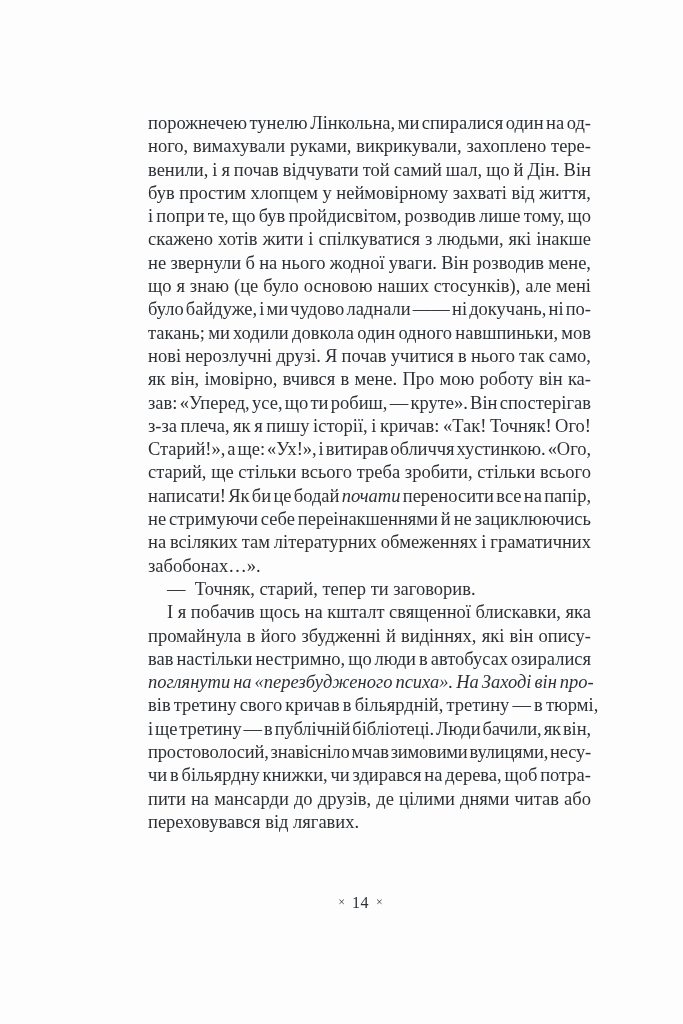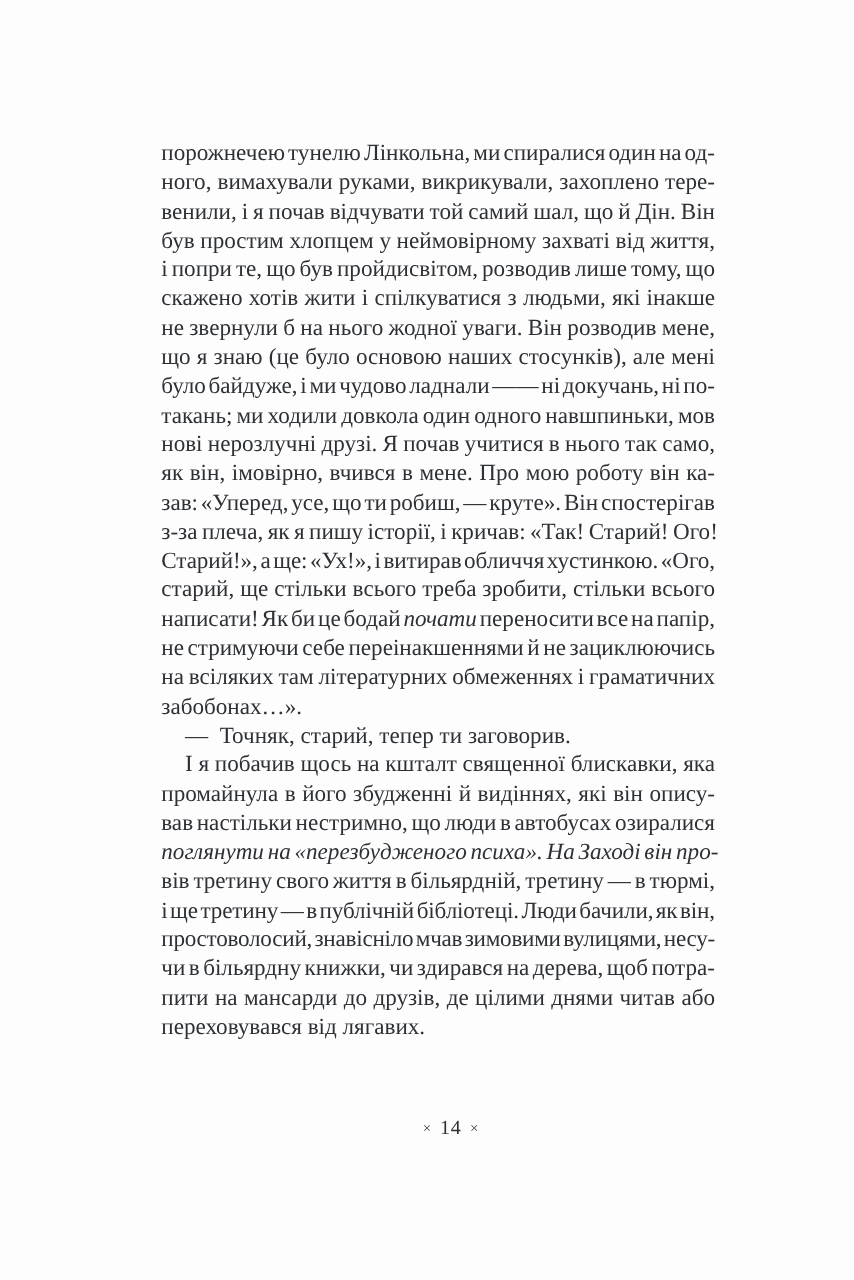--- a/index.html
+++ b/index.html
@@ -11,21 +11,21 @@
     position: relative;
     width: 683px;
     height: 1024px;
     background: #fdfdfd;
     font-family: "Liberation Serif", "DejaVu Serif", serif;
     color: #2d3135;
     overflow: hidden;
   }
   .text-block {
     position: absolute;
-    left: 129px;
+    left: 148px;
     top: 112px;
     width: 443px;
   }
   .line {
     height: 23.3px;
     line-height: 23.3px;
     font-size: 18.5px;
     white-space: pre;
     overflow: visible;
   }
@@ -65,33 +65,33 @@
       <div class="line" style="word-spacing: -0.0915179px;"><span><span>був простим хлопцем у неймовірному захваті від життя,</span></span></div>
       <div class="line" style="word-spacing: -1.39931px;"><span><span>і попри те, що був пройдисвітом, розводив лише тому, що</span></span></div>
       <div class="line" style="word-spacing: 0.427734px;"><span><span>скажено хотів жити і спілкуватися з людьми, які інакше</span></span></div>
       <div class="line" style="word-spacing: -0.347222px;"><span><span>не звернули б на нього жодної уваги. Він розводив мене,</span></span></div>
       <div class="line" style="word-spacing: 0.295139px;"><span><span>що я знаю (це було основою наших стосунків), але мені</span></span></div>
       <div class="line" style="word-spacing: -2.4625px;"><span><span>було байдуже, і ми чудово ладнали —— ні докучань, ні по-</span></span></div>
       <div class="line" style="word-spacing: -1.36161px;"><span><span>такань; ми ходили довкола один одного навшпиньки, мов</span></span></div>
       <div class="line" style="word-spacing: -0.444444px;"><span><span>нові нерозлучні друзі. Я почав учитися в нього так само,</span></span></div>
       <div class="line" style="word-spacing: 0.6375px;"><span><span>як він, імовірно, вчився в мене. Про мою роботу він ка-</span></span></div>
       <div class="line" style="word-spacing: -2.37153px;"><span><span>зав: «Уперед, усе, що ти робиш, — круте». Він спостерігав</span></span></div>
-      <div class="line" style="word-spacing: -1.07344px;"><span><span>з-за плеча, як я пишу історії, і кричав: «Так! Старий! Ого!</span></span></div>
+      <div class="line" style="word-spacing: -1.07344px;"><span><span>з-за плеча, як я пишу історії, і кричав: «Так! Точняк! Ого!</span></span></div>
       <div class="line" style="letter-spacing: -0.0518092px; word-spacing: -2.5px;"><span><span>Старий!», а ще: «Ух!», і витирав обличчя хустинкою. «Ого,</span></span></div>
       <div class="line" style="word-spacing: 0.118304px;"><span><span>старий, ще стільки всього треба зробити, стільки всього</span></span></div>
       <div class="line" style="word-spacing: -2.35417px;"><span><span>написати! Як би це бодай </span><span class="it">почати</span><span> переносити все на папір,</span></span></div>
       <div class="line" style="word-spacing: -1.72917px;"><span><span>не стримуючи себе переінакшеннями й не зациклюючись</span></span></div>
       <div class="line" style="word-spacing: -0.757812px;"><span><span>на всіляких там літературних обмеженнях і граматичних</span></span></div>
       <div class="line"><span><span>забобонах…».</span></span></div>
       <div class="line indent"><span><span>— Точняк, старий, тепер ти заговорив.</span></span></div>
       <div class="line indent" style="word-spacing: -0.0429688px;"><span><span>І я побачив щось на кшталт священної блискавки, яка</span></span></div>
       <div class="line" style="word-spacing: 0.611328px;"><span><span>промайнула в його збудженні й видіннях, які він опису-</span></span></div>
       <div class="line" style="word-spacing: -1.66741px;"><span><span>вав настільки нестримно, що люди в автобусах озиралися</span></span></div>
       <div class="line" style="word-spacing: -1.61607px; font-style: italic;"><span><span>поглянути на «перезбудженого психа». На Заході він про-</span></span></div>
-      <div class="line" style="word-spacing: -1.51736px;"><span><span>вів третину свого життя в більярдній, третину — в тюрмі,</span></span></div>
+      <div class="line" style="word-spacing: -1.51736px;"><span><span>вів третину свого кричав в більярдній, третину — в тюрмі,</span></span></div>
       <div class="line" style="letter-spacing: -0.0982521px; word-spacing: -2.5px;"><span><span>і ще третину — в публічній бібліотеці. Люди бачили, як він,</span></span></div>
       <div class="line" style="letter-spacing: -0.193466px; word-spacing: -2.5px;"><span><span>простоволосий, знавісніло мчав зимовими вулицями, несу-</span></span></div>
       <div class="line" style="word-spacing: -1.83681px;"><span><span>чи в більярдну книжки, чи здирався на дерева, щоб потра-</span></span></div>
       <div class="line" style="word-spacing: 0.5px; text-align: center;"><span><span>пити на мансарди до друзів, де цілими днями читав або</span></span></div>
       <div class="line"><span><span>переховувався від лягавих.</span></span></div>
     </div>
   <div class="folio">
     <span class="folio-x">×</span><span class="folio-n">14</span><span class="folio-x">×</span>
   </div>
 </div>

